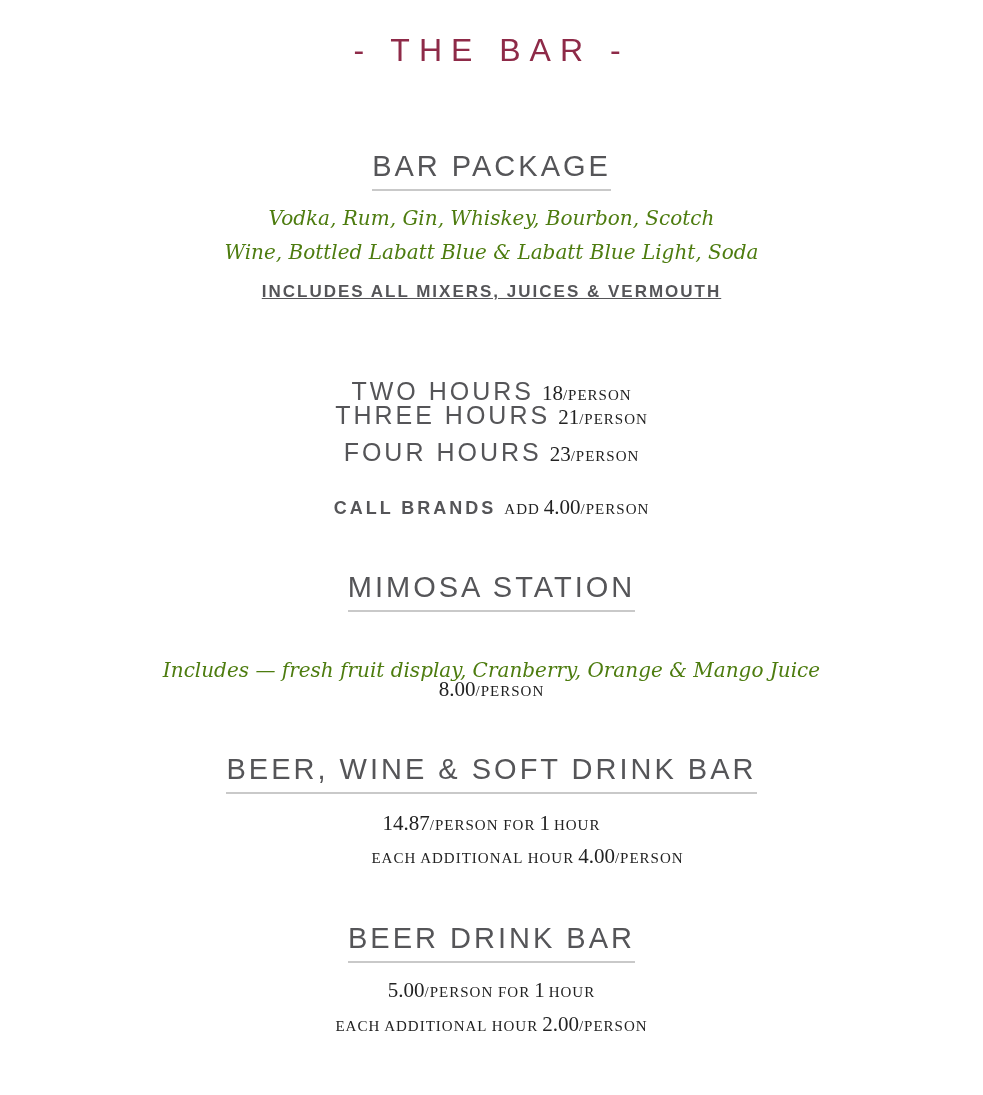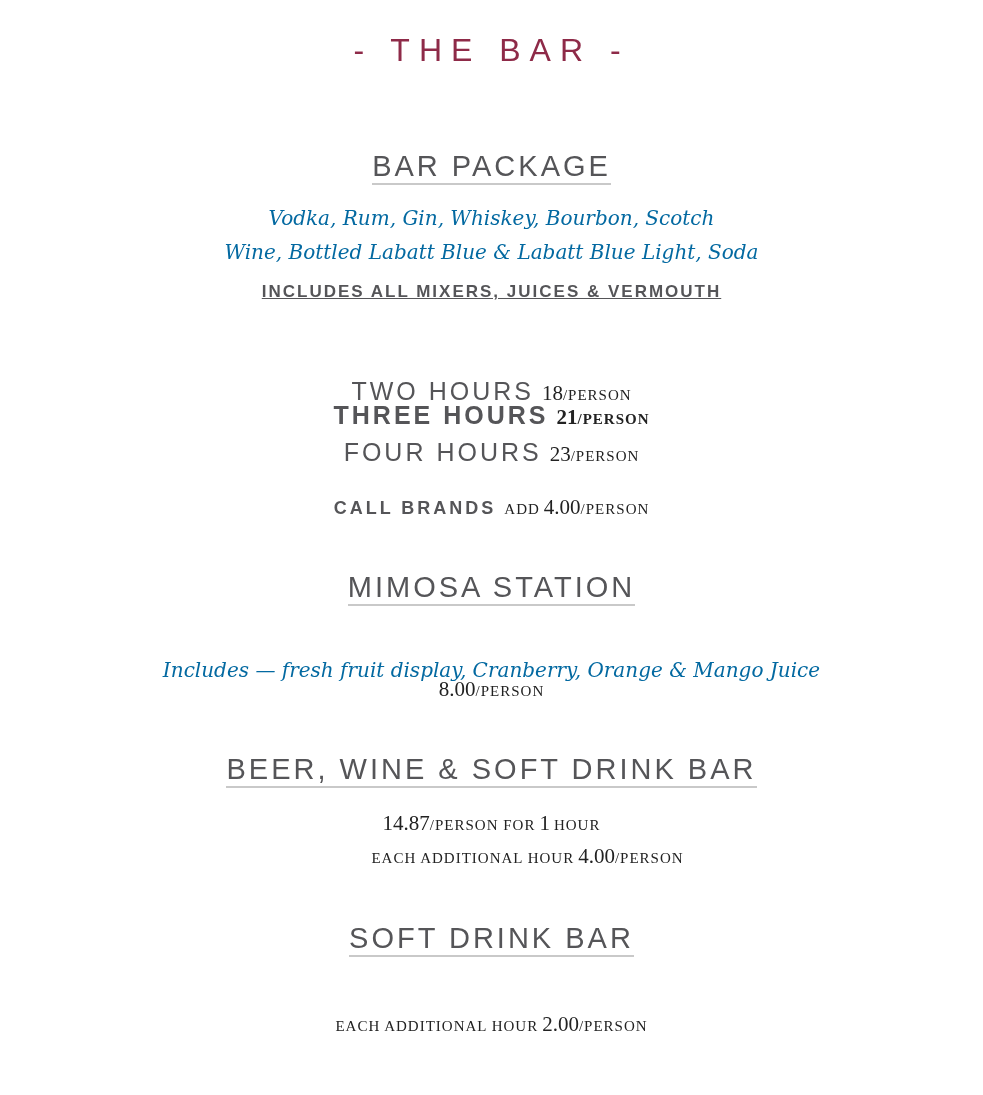--- a/index.html
+++ b/index.html
@@ -6,25 +6,25 @@
   body { width: 983px; height: 1095px; position: relative; overflow: hidden; }
   .page { position: absolute; left: 0; top: 0; width: 983px; height: 781px; }
   .center { position: absolute; left: 0; width: 983px; text-align: center; }
 
   .main-title {
     top: 32px; font-family: "Liberation Sans", sans-serif; font-size: 32px;
     letter-spacing: 9px; color: #8e2a48; font-weight: normal;
   }
   .section-title {
     font-family: "Liberation Sans", sans-serif; font-size: 29px; letter-spacing: 3px;
-    color: #555558; display: inline-block; 
+    color: #555558; display: inline-block; padding-bottom: 6px;
     border-bottom: 2px solid #c9c9c9;
   }
   .desc {
-    font-family: "DejaVu Serif", serif; font-style: italic; font-size: 20px; color: #0369a1;
+    font-family: "DejaVu Serif", serif; font-style: italic; font-size: 20px; color: #4d7c0f;
   }
   .note {
     font-family: "Liberation Sans", sans-serif; font-size: 17px; letter-spacing: 2px;
     color: #555558; font-weight: bold; text-decoration: underline;
   }
   .tier-name {
     font-family: "Liberation Sans", sans-serif; font-size: 25px; letter-spacing: 3px; color: #555558;
   }
   .price {
     font-family: "Liberation Serif", serif; font-size: 21px; color: #222;
@@ -49,21 +49,21 @@
     <span class="section-title">BAR PACKAGE</span>
   </div>
   <div class="center desc" style="top:206px;">Vodka, Rum, Gin, Whiskey, Bourbon, Scotch</div>
   <div class="center desc" style="top:240px;">Wine, Bottled Labatt Blue &amp; Labatt Blue Light, Soda</div>
   <div class="center note" style="top:282px;">INCLUDES ALL MIXERS, JUICES &amp; VERMOUTH</div>
 
   <div class="center" style="top:364px;margin-top:13px;">
     <span class="tier-name">TWO HOURS</span>&nbsp;
     <span class="price">18</span><span class="sc">/person</span>
   </div>
-  <div class="center" style="top:401px;font-weight:bold;">
+  <div class="center" style="top:401px;">
     <span class="tier-name">THREE HOURS</span>&nbsp;
     <span class="price">21</span><span class="sc">/person</span>
   </div>
   <div class="center" style="top:438px;">
     <span class="tier-name">FOUR HOURS</span>&nbsp;
     <span class="price">23</span><span class="sc">/person</span>
   </div>
 
   <div class="center" style="top:495px;">
     <span class="call-label">CALL BRANDS</span>&nbsp;
@@ -86,20 +86,25 @@
     <span class="price">14.87</span><span class="sc">/person for</span>
     <span class="price">1</span>
     <span class="sc">hour</span>
   </div>
   <div class="center" style="top:844px;padding-left:36px;">
     <span class="sc">each additional hour</span>
     <span class="price">4.00</span><span class="sc">/person</span>
   </div>
 
   <div class="center" style="top:922px;">
-    <span class="section-title">SOFT DRINK BAR</span>
+    <span class="section-title">BEER DRINK BAR</span>
+  </div>
+  <div class="center" style="top:978px;">
+    <span class="price">5.00</span><span class="sc">/person for</span>
+    <span class="price">1</span>
+    <span class="sc">hour</span>
   </div>
   <div class="center" style="top:1012px;">
     <span class="sc">each additional hour</span>
     <span class="price">2.00</span><span class="sc">/person</span>
   </div>
 
 </div>
 
 </body></html>

